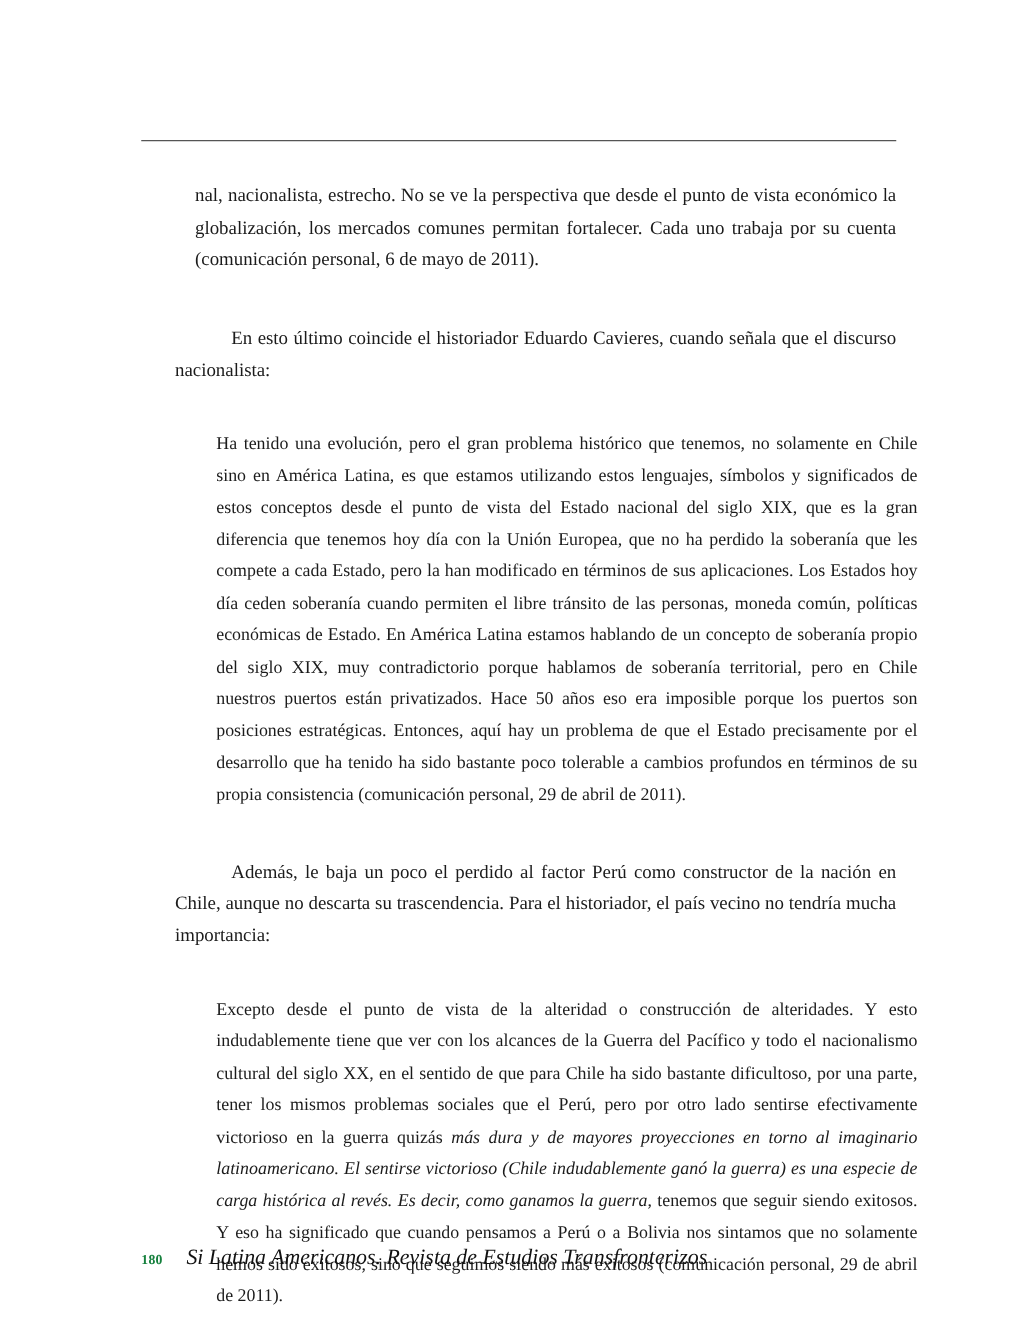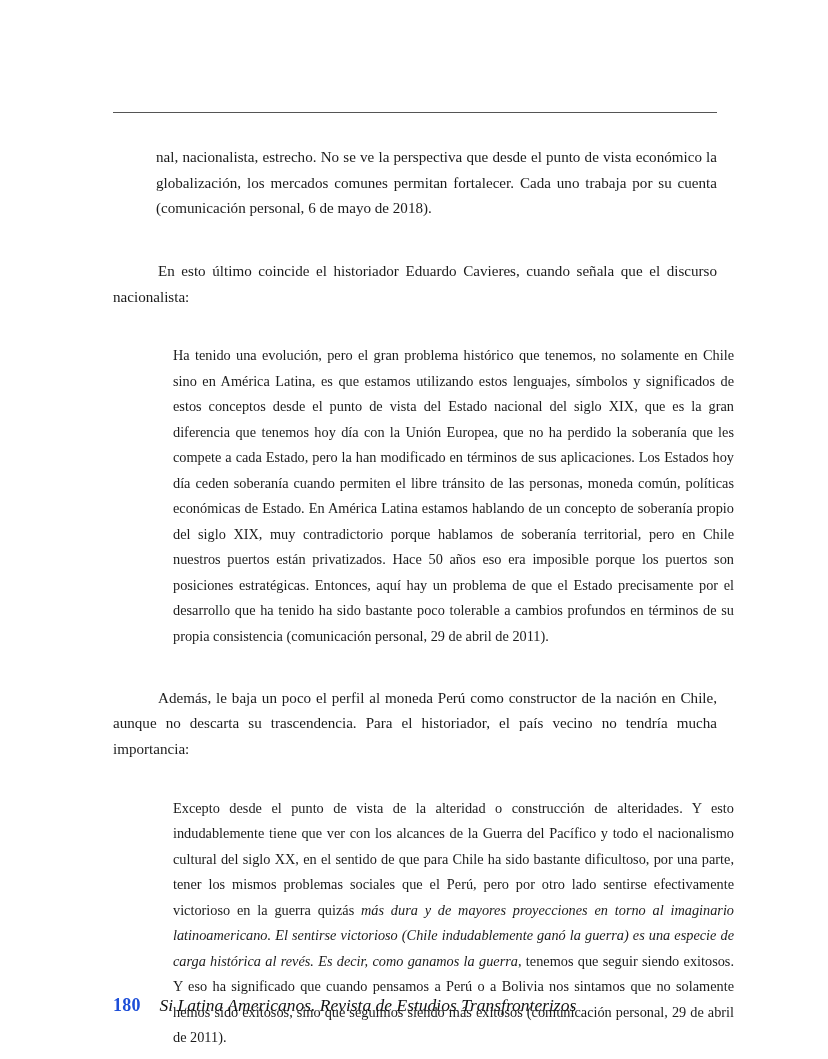--- a/index.html
+++ b/index.html
@@ -47,20 +47,21 @@
   .para {
     font-size: 15.1px;
     line-height: 25.6px;
     text-align: justify;
     text-justify: inter-word;
     margin: 0 0 0 0;
     hyphens: manual;
   }
   .para.indent {
     text-indent: 45px;
+    margin-left: 27px;
   }
 
   
   .continuation {
     margin-left: 43px;
     width: 561px;
     font-size: 15.1px;
     line-height: 25.6px;
     text-align: justify;
   }
@@ -84,55 +85,55 @@
   
   .footer {
     position: absolute;
     left: 113px;
     top: 995px;
     width: 604px;
     display: flex;
     align-items: baseline;
   }
   .folio {
-    font-size: 18px;
+    font-size: 11px;
     font-weight: bold;
     letter-spacing: 0.2px;
-    color: #1d4ed8;
+    color: #15803d;
   }
   .journal-title {
     font-size: 17.5px;
     font-style: italic;
     margin-left: 19px;
     color: #111111;
     white-space: nowrap;
   }
 </style>
 </head>
 <body>
 
 <div class="page">
 
   <div class="header-rule"></div>
 
   <div class="content">
 
-    <p class="continuation">nal, nacionalista, estrecho. No se ve la perspectiva que desde el punto de vista económico la globalización, los mercados comunes permitan fortalecer. Cada uno trabaja por su cuenta (comunicación personal, 6 de mayo de 2018).</p>
+    <p class="continuation">nal, nacionalista, estrecho. No se ve la perspectiva que desde el punto de vista económico la globalización, los mercados comunes permitan fortalecer. Cada uno trabaja por su cuenta (comunicación personal, 6 de mayo de 2011).</p>
 
     <div class="gap-lg"></div>
 
     <p class="para indent">En esto último coincide el historiador Eduardo Cavieres, cuando señala que el discurso nacionalista:</p>
 
     <div class="gap-md"></div>
 
     <p class="blockquote">Ha tenido una evolución, pero el gran problema histórico que tenemos, no solamente en Chile sino en América Latina, es que estamos utilizando estos lenguajes, símbolos y significados de estos conceptos desde el punto de vista del Estado nacional del siglo XIX, que es la gran diferencia que tenemos hoy día con la Unión Europea, que no ha perdido la soberanía que les compete a cada Estado, pero la han modificado en términos de sus aplicaciones. Los Estados hoy día ceden soberanía cuando permiten el libre tránsito de las personas, moneda común, políticas económicas de Estado. En América Latina estamos hablando de un concepto de soberanía propio del siglo XIX, muy contradictorio porque hablamos de soberanía territorial, pero en Chile nuestros puertos están privatizados. Hace 50 años eso era imposible porque los puertos son posiciones estratégicas. Entonces, aquí hay un problema de que el Estado precisamente por el desarrollo que ha tenido ha sido bastante poco tolerable a cambios profundos en términos de su propia consistencia (comunicación personal, 29 de abril de 2011).</p>
 
     <div class="gap-lg"></div>
 
-    <p class="para indent">Además, le baja un poco el perfil al moneda Perú como constructor de la nación en Chile, aunque no descarta su trascendencia. Para el historiador, el país vecino no tendría mucha importancia:</p>
+    <p class="para indent">Además, le baja un poco el perdido al factor Perú como constructor de la nación en Chile, aunque no descarta su trascendencia. Para el historiador, el país vecino no tendría mucha importancia:</p>
 
     <div class="gap-md"></div>
 
     <p class="blockquote"><span>Excepto desde el punto de vista de la alteridad o construcción de alteridades. Y esto indudablemente tiene que ver con los alcances de la Guerra del Pacífico y todo el nacionalismo cultural del siglo XX, en el sentido de que para Chile ha sido bastante dificultoso, por una parte, tener los mismos problemas sociales que el Perú, pero por otro lado sentirse efectivamente victorioso en la guerra quizás </span><em>más dura y de mayores proyecciones en torno al imaginario latinoamericano. El sentirse victorioso (Chile indudablemente ganó la guerra) es una especie de carga histórica al revés. Es decir, como ganamos la guerra</em><span>, tenemos que seguir siendo exitosos. Y eso ha significado que cuando pensamos a Perú o a Bolivia nos sintamos que no solamente hemos sido exitosos, sino que seguimos siendo más exitosos (comunicación personal, 29 de abril de 2011).</span></p>
 
   </div>
 
   <div class="footer">
     <span class="folio">180</span>
     <span class="journal-title">Si Latina Americanos. Revista de Estudios Transfronterizos</span>

